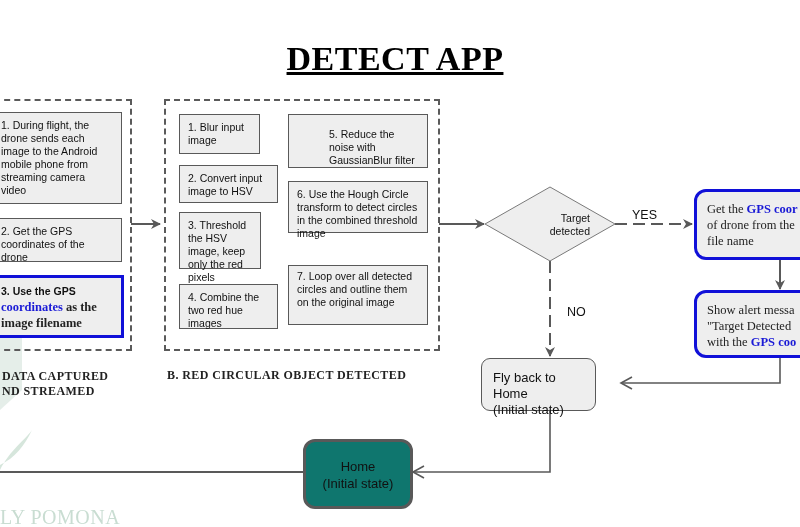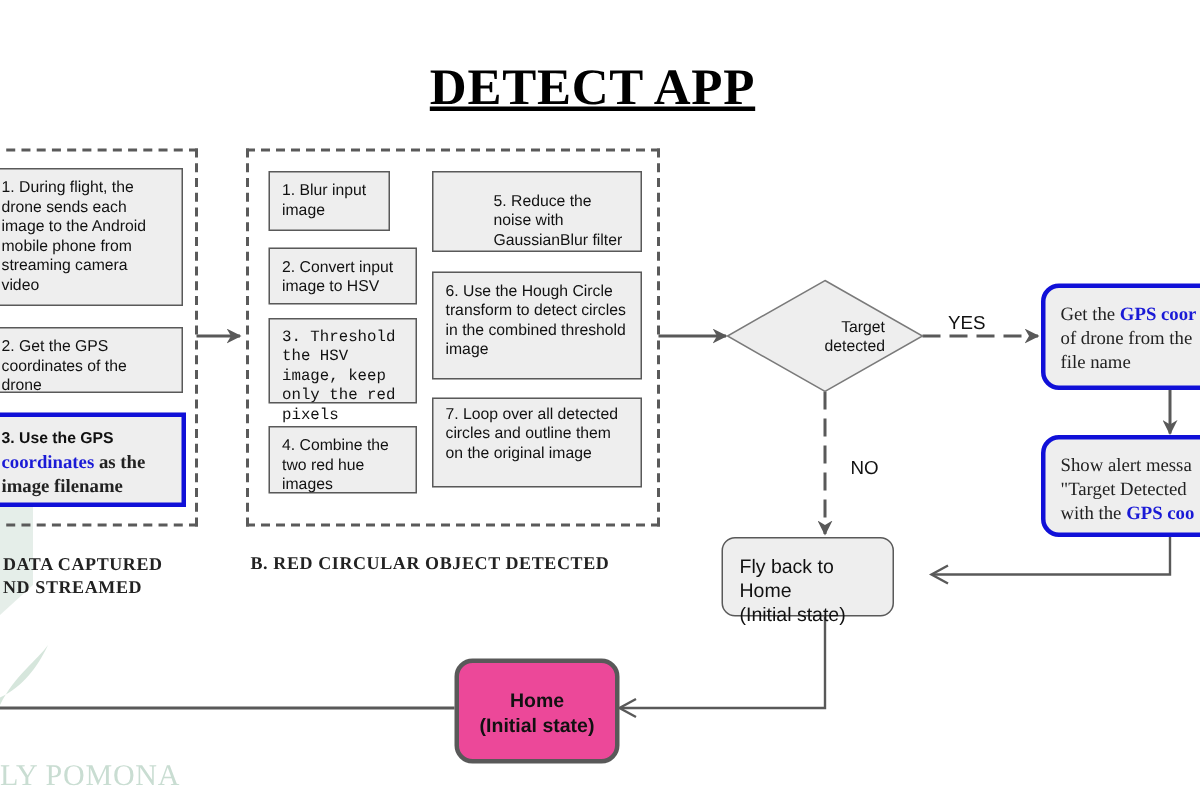--- a/index.html
+++ b/index.html
@@ -38,22 +38,22 @@
     background: #eeeeee; border: 3px solid #1010d8; border-radius: 12px; box-sizing: border-box;
     font-family: "Liberation Serif", serif; font-size: 12.5px; line-height: 16px; color: #222;
     padding: 9px 10px; white-space: nowrap; overflow: hidden;
   }
   .rounded-blue b { color: #1a1ad6; }
   .fly {
     background: #eeeeee; border: 1px solid #595959; border-radius: 9px; box-sizing: border-box;
     font-size: 13px; line-height: 16px; color: #111; padding: 11px 11px;
   }
   .home {
-    background: #ec4899; border: 3px solid #595959; border-radius: 12px; box-sizing: border-box;
-    font-size: 13px; line-height: 17px; font-weight: bold; color: #111; text-align: center;
+    background: #0f766e; border: 3px solid #595959; border-radius: 12px; box-sizing: border-box;
+    font-size: 13px; line-height: 17px; font-weight: normal; color: #111; text-align: center;
     padding-top: 16px;
   }
   .diamond-text {
     font-size: 10.5px; line-height: 13px; text-align: center; color: #111;
   }
   .edge-label { font-size: 12.5px; color: #111; }
   .watermark-text {
     font-family: "Liberation Serif", serif; font-size: 20px; color: #c9ddd2; letter-spacing: 0.5px;
   }
   svg.wires { position: absolute; left: 0; top: 0; }
@@ -108,24 +108,24 @@
   <span class="blue">coordinates</span><span> as the image filename</span>
 </div>
 <div class="abs section-label" style="left:2px;top:369px;">
   <span>DATA CAPTURED</span><br>
   <span>ND STREAMED</span>
 </div>
 
 <div class="abs dashed-group" style="left:164px;top:99px;width:276px;height:252px;"></div>
 <div class="abs step" style="left:179px;top:114px;width:81px;height:40px;">1. Blur input image</div>
 <div class="abs step" style="left:179px;top:165px;width:99px;height:38px;">2. Convert input image to HSV</div>
-<div class="abs step" style="left:179px;top:212px;width:99px;height:57px;font-family:Liberation Mono, monospace;">3. Threshold the HSV image, keep only the red pixels</div>
+<div class="abs step" style="left:179px;top:212px;width:82px;height:57px;">3. Threshold the HSV image, keep only the red pixels</div>
 <div class="abs step" style="left:179px;top:284px;width:99px;height:45px;">4. Combine the two red hue images</div>
 <div class="abs step" style="left:288px;top:114px;width:140px;height:54px;padding-top:13px;padding-left:40px;">5. Reduce the noise with GaussianBlur filter</div>
-<div class="abs step" style="left:288px;top:181px;width:140px;height:72px;">6. Use the Hough Circle transform to detect circles in the combined threshold image</div>
+<div class="abs step" style="left:288px;top:181px;width:140px;height:52px;">6. Use the Hough Circle transform to detect circles in the combined threshold image</div>
 <div class="abs step" style="left:288px;top:265px;width:140px;height:60px;padding-top:4px;">7. Loop over all detected circles and outline them on the original image</div>
 <div class="abs section-label" style="left:167px;top:368px;">B. RED CIRCULAR OBJECT DETECTED</div>
 
 <div class="abs diamond-text" style="left:510px;top:212px;width:80px;text-align:right;">
   <span>Target</span><br>
   <span>detected</span>
 </div>
 <div class="abs edge-label" style="left:632px;top:208px;">YES</div>
 <div class="abs edge-label" style="left:567px;top:305px;">NO</div>
 

